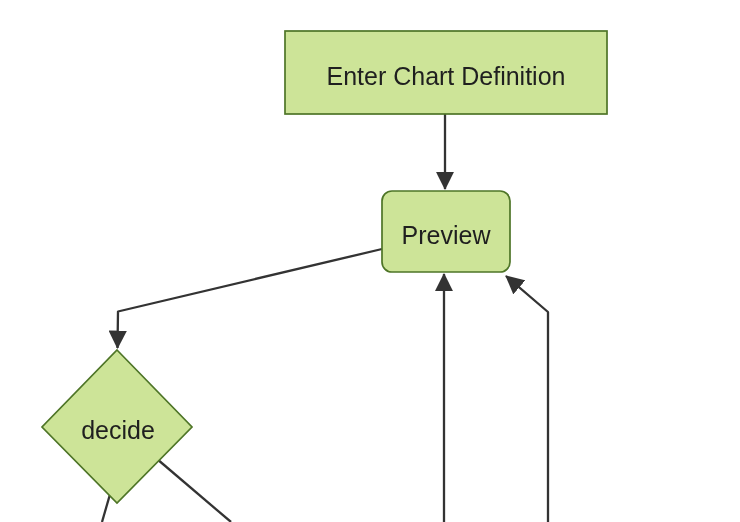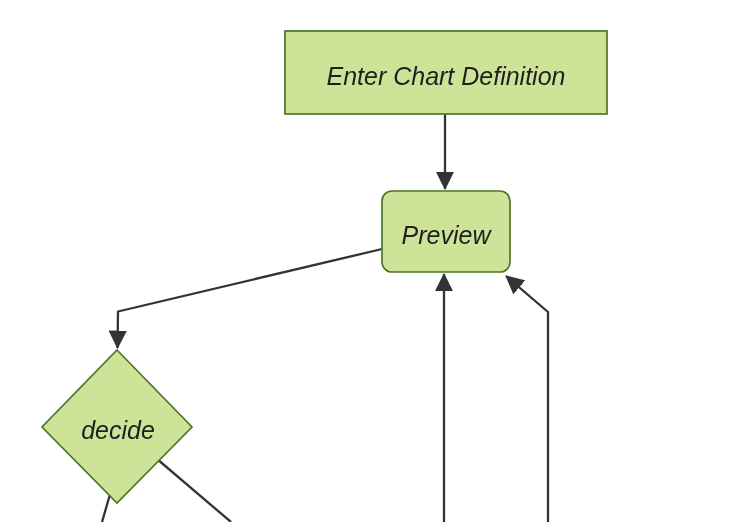--- a/index.html
+++ b/index.html
@@ -13,21 +13,20 @@
   html, body {
     width: 740px; height: 522px;
     background: var(--background, #ffffff);
     overflow: hidden;
     font-family: "Liberation Sans", sans-serif;
   }
   .canvas-wrap {
     position: relative;
     width: 740px; height: 522px;
     background: var(--background, #ffffff);
-    font-style: italic;
   }
   svg.flowchart { display: block; width: 740px; height: 522px; }
   .edge {
     stroke: var(--edge-color, #333333);
     stroke-width: 2.3;
     fill: none;
     stroke-linejoin: round;
   }
   .arrow-fill { fill: var(--edge-color, #333333); }
   .node-shape {

